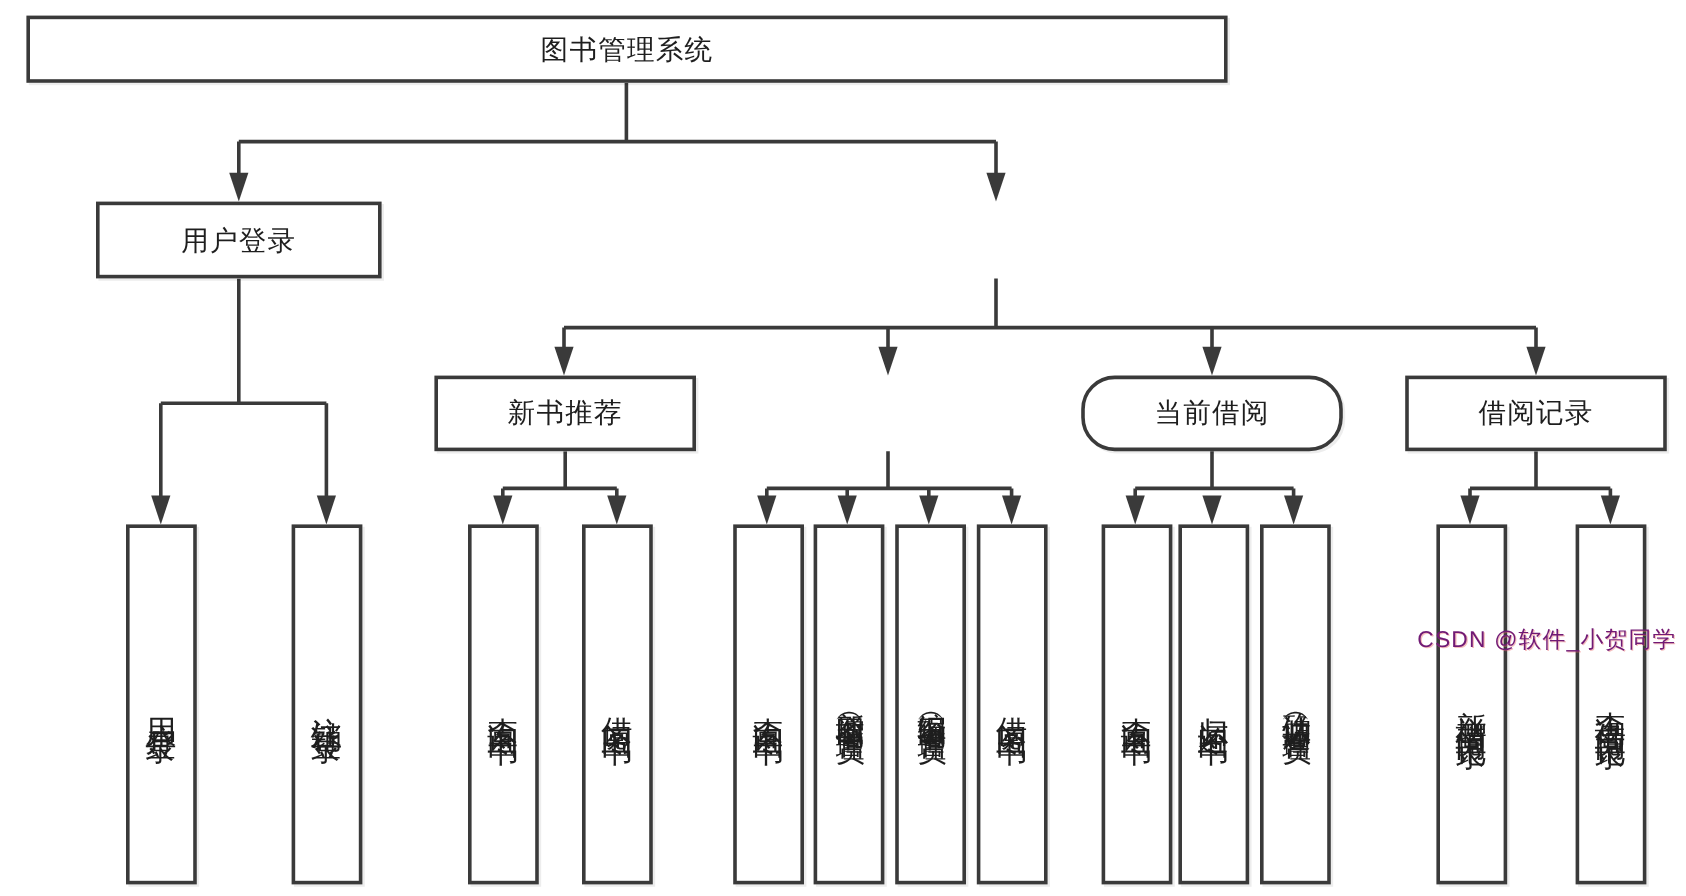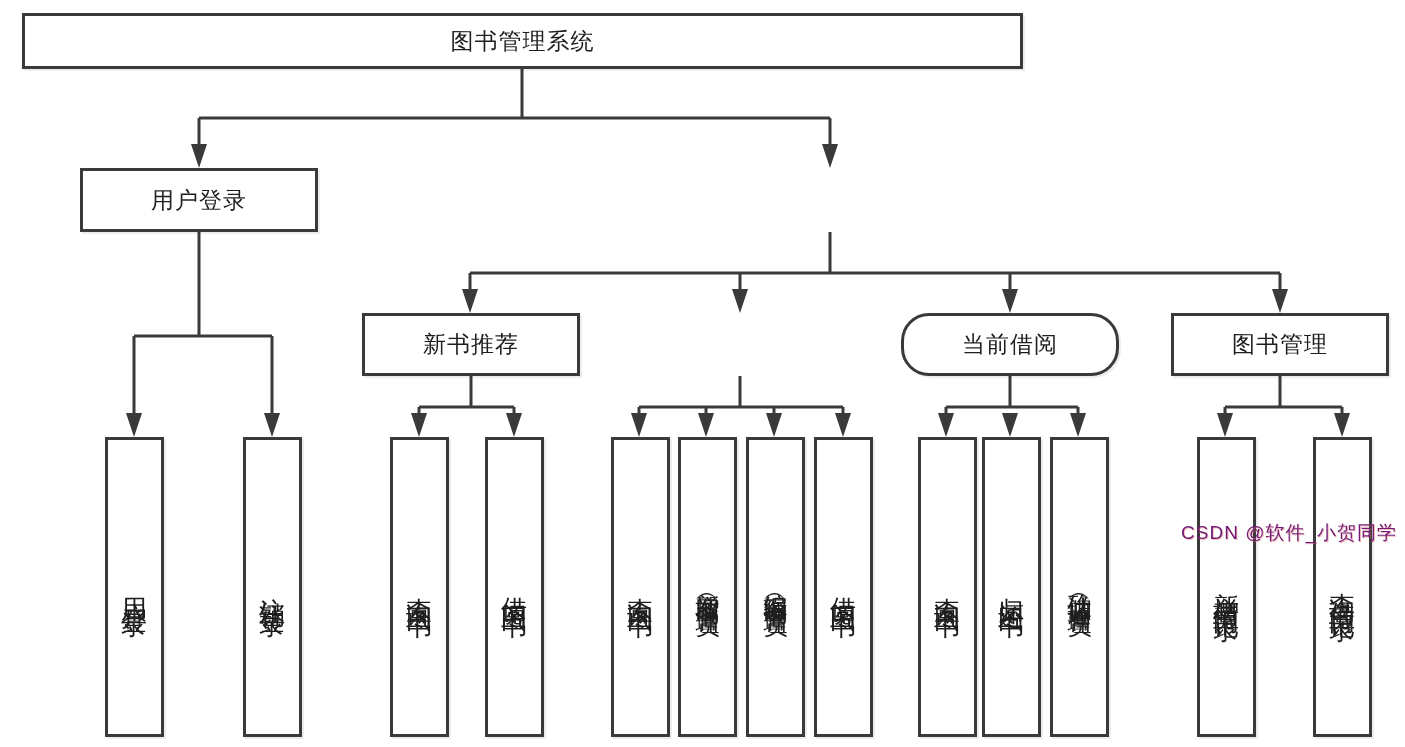--- a/index.html
+++ b/index.html
@@ -122,21 +122,21 @@
     <span>用户登录</span>
   </div>
 
   <div class="node h-node l3 l3-1">
     <span>新书推荐</span>
   </div>
   <div class="node h-node l3 l3-3">
     <span>当前借阅</span>
   </div>
   <div class="node h-node l3 l3-4">
-    <span>图书管理</span>
+    <span>借阅记录</span>
   </div>
 
   <div class="node leaf leaf-1">
     <span>用户登录</span>
   </div>
   <div class="node leaf leaf-2">
     <span>注销登录</span>
   </div>
   <div class="node leaf leaf-3">
     <span>查询图书</span>

